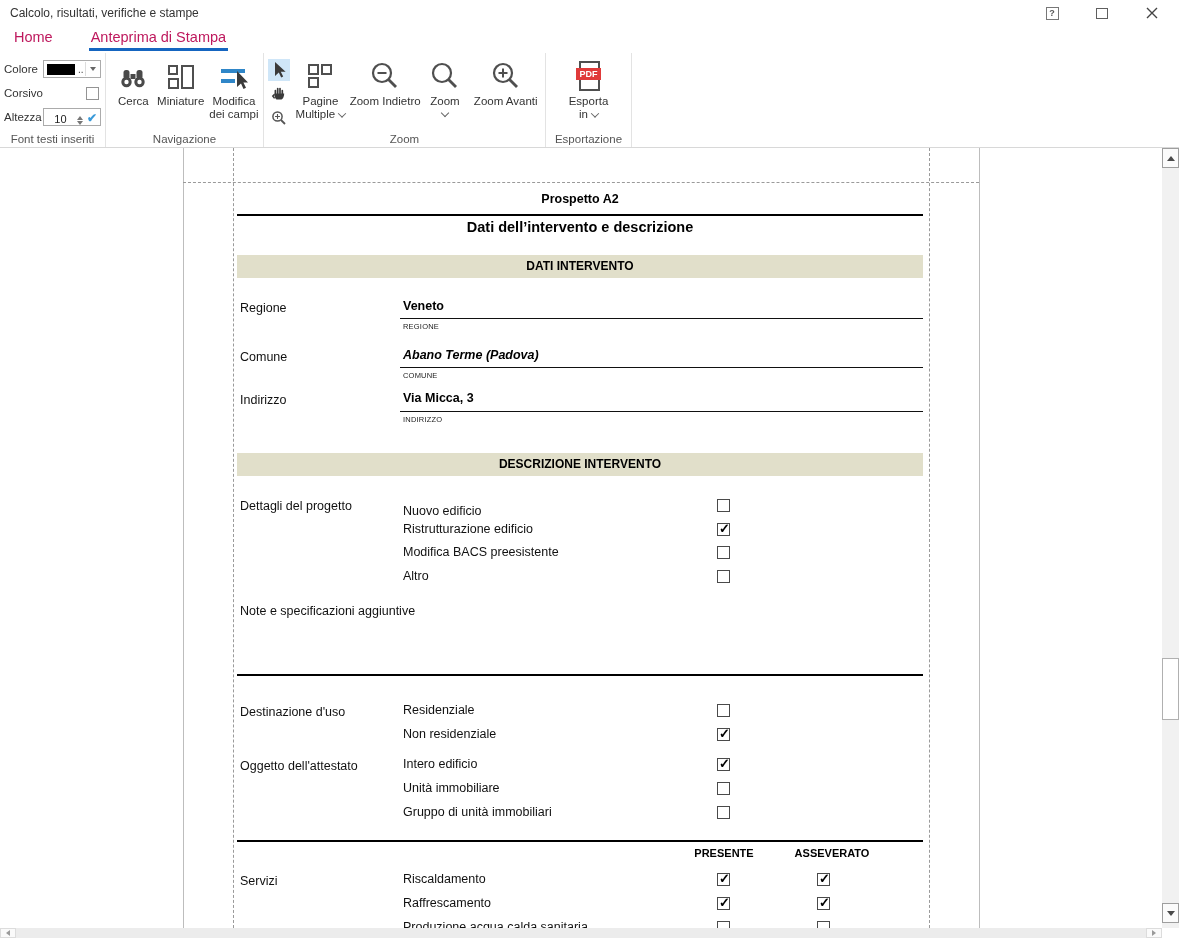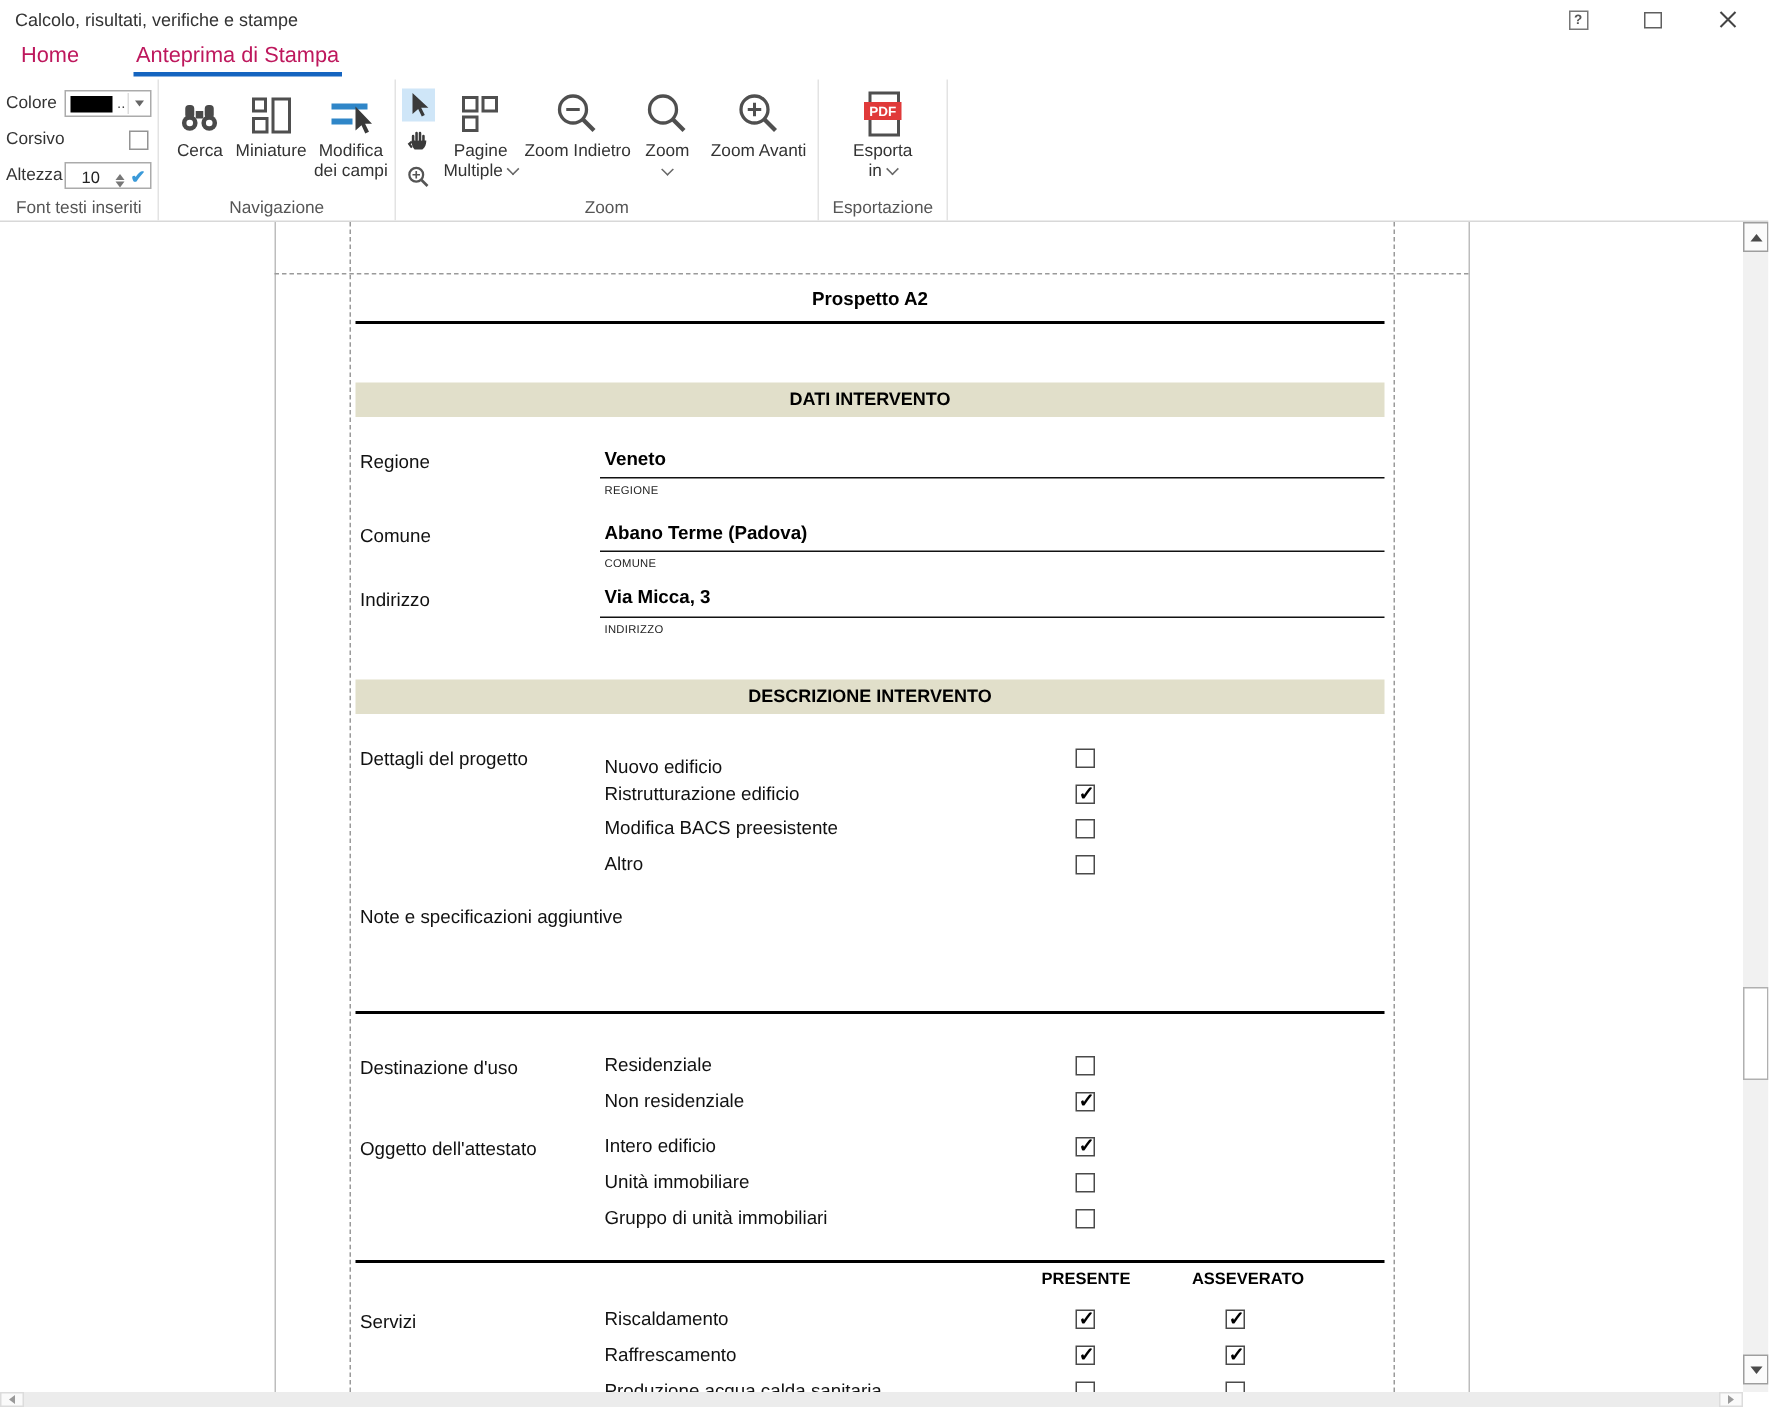--- a/index.html
+++ b/index.html
@@ -284,30 +284,31 @@
   <div class="preview">
 
     <div class="page-edge" style="left:183px;"></div>
     <div class="page-edge" style="left:979px;"></div>
     <div class="margin-v" style="left:233px;"></div>
     <div class="margin-v" style="left:929px;"></div>
     <div class="margin-h" style="left:183px; width:796px; top:34px;"></div>
 
     <div class="doc-title" style="top:44px; font-size:12.5px;">Prospetto A2</div>
     <div class="hline" style="top:66px;"></div>
+    <div class="doc-title" style="top:71px; font-size:14.5px;">Dati dell’intervento e descrizione</div>
 
     <div class="band" style="top:107px;">DATI INTERVENTO</div>
 
     <div class="doc-label" style="left:240px; top:153px;">Regione</div>
     <div class="doc-value" style="top:151px;">Veneto</div>
     <div class="fline" style="top:170px;"></div>
     <div class="doc-caption" style="top:174px;">REGIONE</div>
 
     <div class="doc-label" style="left:240px; top:202px;">Comune</div>
-    <div class="doc-value" style="top:200px;">Abano Terme (Padova)</div>
+    <div class="doc-value" style="top:200px;font-style:italic;">Abano Terme (Padova)</div>
     <div class="fline" style="top:219px;"></div>
     <div class="doc-caption" style="top:223px;">COMUNE</div>
 
     <div class="doc-label" style="left:240px; top:245px;">Indirizzo</div>
     <div class="doc-value" style="top:243px;">Via Micca, 3</div>
     <div class="fline" style="top:263px;"></div>
     <div class="doc-caption" style="top:267px;">INDIRIZZO</div>
 
     <div class="band" style="top:305px;">DESCRIZIONE INTERVENTO</div>
 

